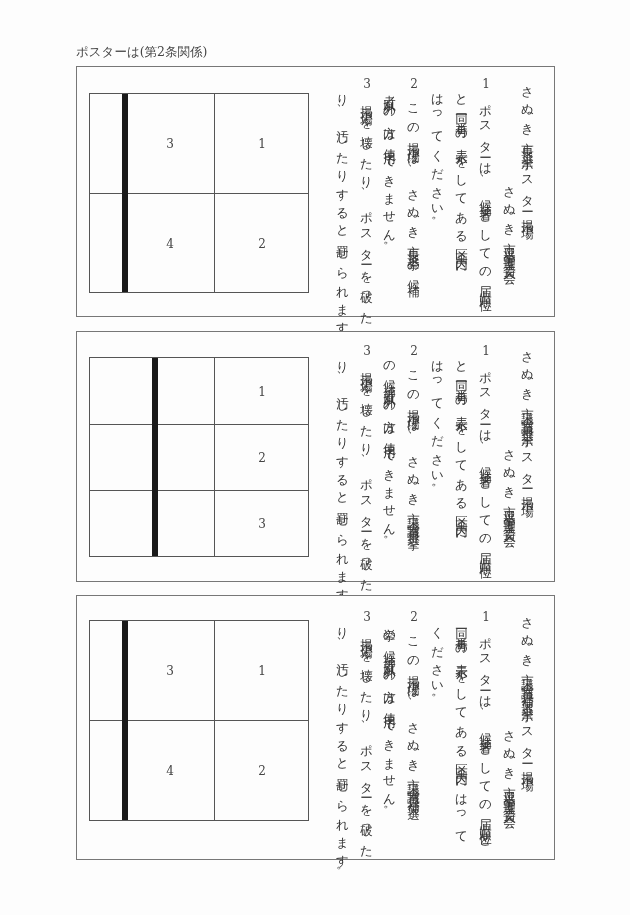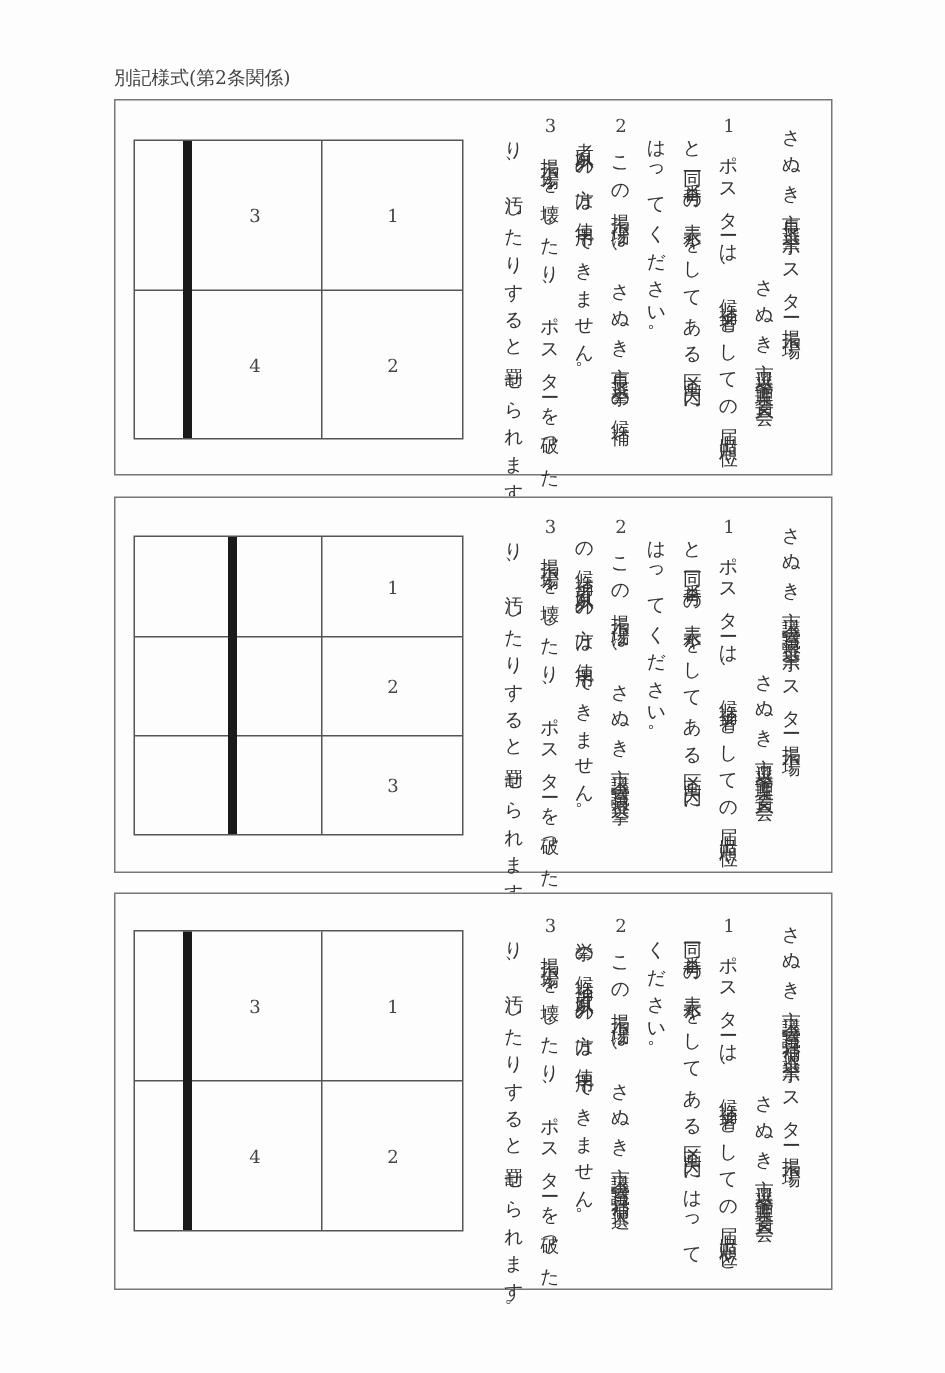--- a/index.html
+++ b/index.html
@@ -13,21 +13,21 @@
   .vline { position:absolute; top:0; bottom:0; width:0; border-left:1px solid #555; }
   .bar { position:absolute; top:0; bottom:0; width:6px; background:#1a1a1a; }
   .num { position:absolute; font-size:12px; color:#444; transform:translate(-50%,-50%); }
   .vcol { position:absolute; writing-mode:vertical-rl; font-size:12.5px; line-height:1;
           letter-spacing:4.2px; color:#333; white-space:nowrap; }
   .vnum { position:absolute; font-size:12px; color:#444; transform:translateX(-50%); }
 </style>
 </head>
 <body>
 
-<div class="caption">別記様式(第2条関係)</div>
+<div class="caption">ポスターは(第2条関係)</div>
 
 <div class="panel" style="top:66px;height:251px;">
   <div class="grid" style="left:12px;top:26px;width:220px;height:200px;">
     <div class="hline" style="top:99px;"></div>
     <div class="vline" style="left:124px;"></div>
     <div class="bar" style="left:32px;"></div>
     <span class="num" style="left:172px;top:50px;">1</span>
     <span class="num" style="left:172px;top:150px;">2</span>
     <span class="num" style="left:80px;top:50px;">3</span>
     <span class="num" style="left:80px;top:150px;">4</span>

